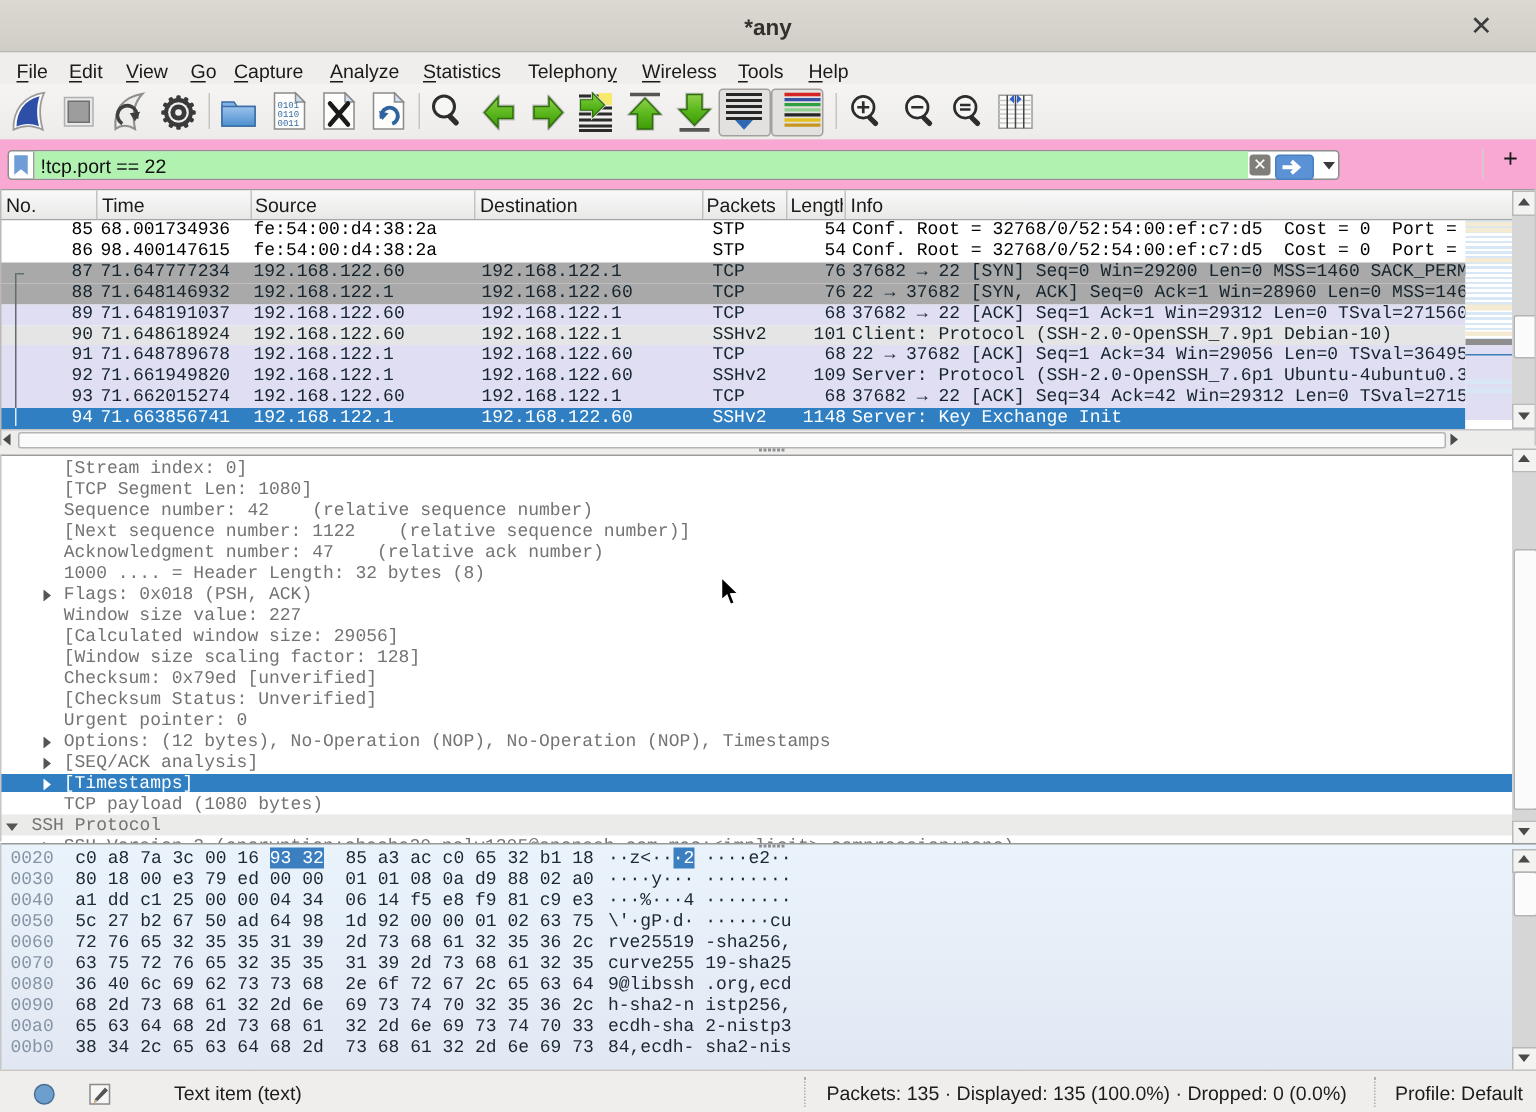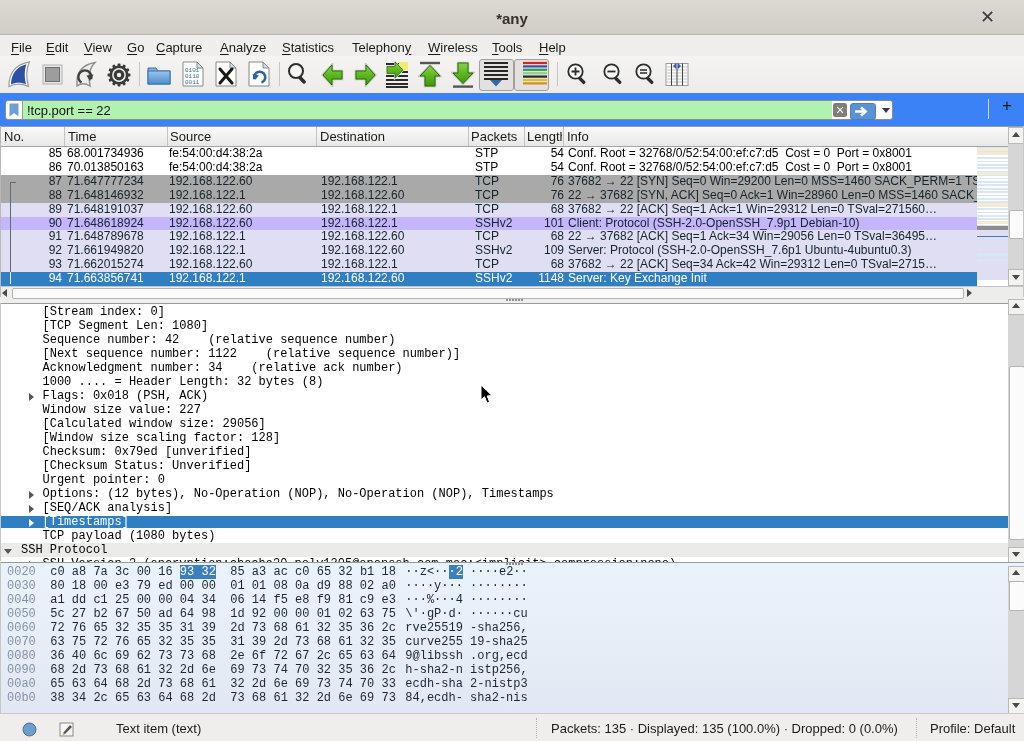--- a/index.html
+++ b/index.html
@@ -16,51 +16,51 @@
 #menubar{left:0;top:35px;width:1024px;height:21px;background:#efeeec;font-size:13px;color:#1a1a1a;}
 #menubar span{position:absolute;top:4.5px;}
 #menubar u{text-decoration:underline;text-underline-offset:2px;}
 
 #toolbar{left:0;top:56px;width:1024px;height:37px;
   background:linear-gradient(#f5f4f3,#edecea);border-bottom:1px solid #c9c8c6;}
 .tsep{position:absolute;top:6px;width:1px;height:24px;background:#c6c5c3;}
 .pressed{position:absolute;top:2px;width:33px;height:31px;background:#e3e1df;
   border:1px solid #a29f9c;border-radius:3px;}
 
-#filterbar{left:0;top:93px;width:1024px;height:33px;background:#3b82f6;}
+#filterbar{left:0;top:93px;width:1024px;height:33px;background:#f9a8d4;}
 #finput{left:5px;top:6.5px;width:886px;height:18.5px;background:#fff;
   border:1px solid #8e8e8e;border-radius:3px;}
 #fgreen{left:16.5px;top:0px;width:809px;height:18.5px;background:#b2f2b0;}
 #ftext{left:21px;top:2px;font-size:13px;color:#111;}
 #fclear{left:827px;top:2.2px;width:14px;height:14px;background:#7f7e79;border-radius:2.5px;
   color:#fff;font-size:11px;text-align:center;line-height:14px;}
 #fapply{left:844px;top:2px;width:24px;height:15px;background:#5b92d6;border-radius:3px;border:1px solid #4a7fc0;}
 
 #plist{left:0;top:126px;width:1024px;height:171px;background:#fff;border-top:1px solid #9a9a9a;}
 #phead{left:0;top:0;width:1008px;height:19px;
   background:linear-gradient(#f9f9f9,#ececeb 80%,#e7e7e6);
   border-bottom:1px solid #a5a5a5;font-size:13px;color:#1a1a1a;text-align:right;}
 #phead span{position:absolute;top:2px;}
 #phead i{position:absolute;top:0;width:1px;height:19px;background:#c3c3c3;font-style:normal;}
 .prow{position:absolute;left:0;width:977px;height:14.05px;overflow:hidden;
-  font-family:Liberation Sans, sans-serif;font-size:12px;line-height:13.9px;color:#121f2b;}
+  font-family:Liberation Mono, monospace;font-size:12px;line-height:13.9px;color:#121f2b;}
 .prow span{position:absolute;top:0;white-space:pre;}
 .n1{left:0;width:62px;text-align:right;}
 .n2{left:67px;} .n3{left:169px;} .n4{left:321px;} .n5{left:475px;}
 .n6{left:504px;width:60px;text-align:right;} .n7{left:568px;}
 
 .sbtn{position:absolute;background:#f3f3f2;border:1px solid #b9b9b9;}
 .tri{position:absolute;width:0;height:0;}
 .thumb{position:absolute;background:#fbfbfb;border:1px solid #b4b4b4;border-radius:2px;}
 .trough{position:absolute;background:#d6d6d6;}
 
 #details{left:0;top:303px;width:1024px;height:258px;background:#fff;
   border-top:1px solid #9a9a9a;overflow:hidden;}
 .dline{position:absolute;left:0;width:1008px;height:14px;
-  font-family:"Liberation Mono",monospace;font-size:12px;line-height:14px;color:#000000;white-space:pre;}
+  font-family:"Liberation Mono",monospace;font-size:12px;line-height:14px;color:#737373;white-space:pre;}
 .dline b{font-weight:normal;position:absolute;left:42.5px;}
 
 #hexpane{left:0;top:562px;width:1024px;height:151px;background:linear-gradient(#eaf3fb,#e2e8f3);
   border-top:1px solid #9a9a9a;overflow:hidden;}
 .hline{position:absolute;left:7px;height:14px;font-family:"Liberation Mono",monospace;
   font-size:12px;line-height:14px;color:#1b2733;white-space:pre;}
 .hoff{color:#8593a4;}
 .hsel{background:#3c7fc0;color:#fff;}
 
 #statusbar{left:0;top:713px;width:1024px;height:28px;background:#efeeed;
@@ -307,21 +307,21 @@
       <span class="n1">85</span>
       <span class="n2">68.001734936</span>
       <span class="n3">fe:54:00:d4:38:2a</span>
       <span class="n4"></span>
       <span class="n5">STP</span>
       <span class="n6">54</span>
       <span class="n7">Conf. Root = 32768/0/52:54:00:ef:c7:d5  Cost = 0  Port = 0x8001</span>
     </div>
 <div class="prow" style="top:33.9px;background:#fff;color:#000">
       <span class="n1">86</span>
-      <span class="n2">70.013850163</span>
+      <span class="n2">98.400147615</span>
       <span class="n3">fe:54:00:d4:38:2a</span>
       <span class="n4"></span>
       <span class="n5">STP</span>
       <span class="n6">54</span>
       <span class="n7">Conf. Root = 32768/0/52:54:00:ef:c7:d5  Cost = 0  Port = 0x8001</span>
     </div>
 <div class="prow" style="top:47.8px;background:#a9a9a9;color:#16242e">
       <span class="n1">87</span>
       <span class="n2">71.647777234</span>
       <span class="n3">192.168.122.60</span>
@@ -341,21 +341,21 @@
     </div>
 <div class="prow" style="top:75.6px;background:#dfdef2;color:#16242e">
       <span class="n1">89</span>
       <span class="n2">71.648191037</span>
       <span class="n3">192.168.122.60</span>
       <span class="n4">192.168.122.1</span>
       <span class="n5">TCP</span>
       <span class="n6">68</span>
       <span class="n7">37682 → 22 [ACK] Seq=1 Ack=1 Win=29312 Len=0 TSval=271560…</span>
     </div>
-<div class="prow" style="top:89.5px;background:#c4b5fd;color:#16242e">
+<div class="prow" style="top:89.5px;background:#e5e5e5;color:#16242e">
       <span class="n1">90</span>
       <span class="n2">71.648618924</span>
       <span class="n3">192.168.122.60</span>
       <span class="n4">192.168.122.1</span>
       <span class="n5">SSHv2</span>
       <span class="n6">101</span>
       <span class="n7">Client: Protocol (SSH-2.0-OpenSSH_7.9p1 Debian-10)</span>
     </div>
 <div class="prow" style="top:103.4px;background:#dfdef2;color:#16242e">
       <span class="n1">91</span>
@@ -418,21 +418,21 @@
 <div class="abs tri" style="left:967px;top:162px;border-top:4px solid transparent;border-bottom:4px solid transparent;border-left:5px solid #4a4a4a;"></div>
 </div>
 <div class="abs" style="left:9.5px;top:182px;width:1px;height:90px;background:#5e6e6e"></div>
 <div class="abs" style="left:10.5px;top:182px;width:5px;height:1px;background:#5e6e6e"></div>
 <div class="abs" style="left:9.5px;top:272px;width:1px;height:12px;background:#dfeaf4"></div>
 <div class="abs" id="details">
 <div class="dline" style="top:1px;"><b>[Stream index: 0]</b></div>
 <div class="dline" style="top:15px;"><b>[TCP Segment Len: 1080]</b></div>
 <div class="dline" style="top:29px;"><b>Sequence number: 42    (relative sequence number)</b></div>
 <div class="dline" style="top:43px;"><b>[Next sequence number: 1122    (relative sequence number)]</b></div>
-<div class="dline" style="top:57px;"><b>Acknowledgment number: 34    (relative ack number)</b></div>
+<div class="dline" style="top:57px;"><b>Acknowledgment number: 47    (relative ack number)</b></div>
 <div class="dline" style="top:71px;"><b>1000 .... = Header Length: 32 bytes (8)</b></div>
 <div class="dline" style="top:85px;"><svg class="abs" style="left:28px;top:3.5px" width="7" height="8">
         <path d="M1 0 L6 4 L1 8 z" fill="#555"></path>
       </svg><b>Flags: 0x018 (PSH, ACK)</b></div>
 <div class="dline" style="top:99px;"><b>Window size value: 227</b></div>
 <div class="dline" style="top:113px;text-align:right;"><b>[Calculated window size: 29056]</b></div>
 <div class="dline" style="top:127px;"><b>[Window size scaling factor: 128]</b></div>
 <div class="dline" style="top:141px;"><b>Checksum: 0x79ed [unverified]</b></div>
 <div class="dline" style="top:155px;"><b>[Checksum Status: Unverified]</b></div>
 <div class="dline" style="top:169px;font-family:Liberation Mono, monospace;"><b>Urgent pointer: 0</b></div>

